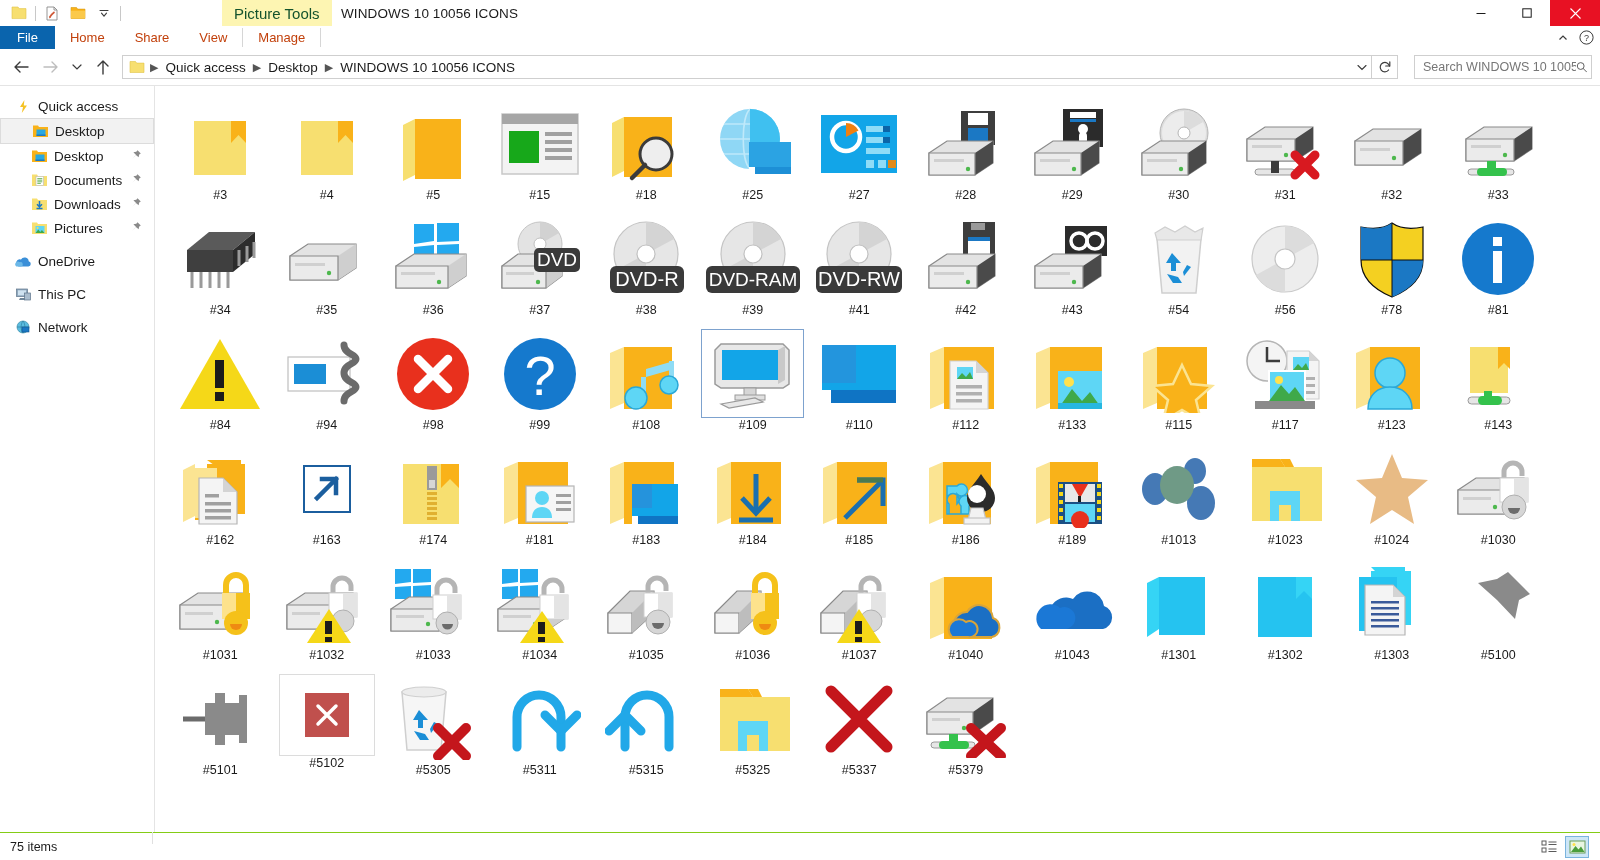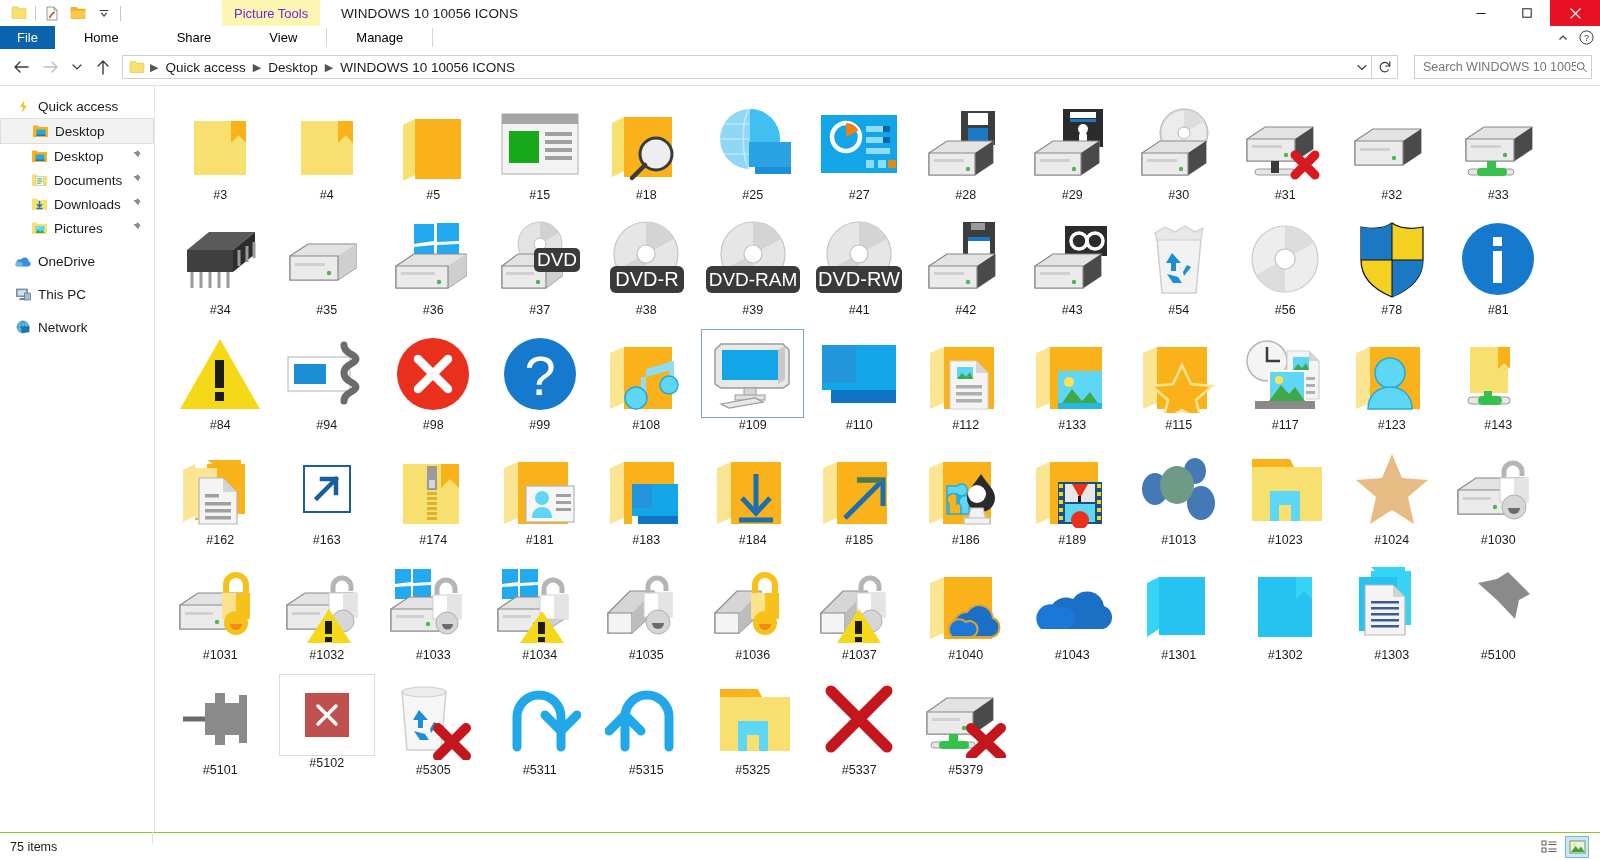--- a/index.html
+++ b/index.html
@@ -12,33 +12,33 @@
   .win{ width:1600px; height:860px; display:flex; flex-direction:column; background:#fff; }
 
   
   .titlebar{ height:26px; background:#fff; display:flex; align-items:center; position:relative; flex:0 0 26px; }
   .qat{ display:flex; align-items:center; gap:0px; padding-left:6px; height:26px; }
   .qat-btn{ width:26px; height:24px; display:flex; align-items:center; justify-content:center; }
   .qat-sep{ width:1px; height:15px; background:#c8c8c8; margin:0 3px; }
   .pt-tab{
     position:absolute; left:222px; top:0; height:26px; background:#fdf5b2;
     display:flex; align-items:center; justify-content:center; padding:0 12px;
-    font-size:13px; color:#6d28d9;
+    font-size:15px; color:#14532d;
   }
   .wtitle{
     position:absolute; left:341px; top:0; height:26px; display:flex; align-items:center;
     font-size:13.5px; color:#1b1b1b; letter-spacing:0.1px;
   }
   .wincontrols{ position:absolute; right:0; top:0; height:26px; display:flex; }
   .wc{ width:46px; height:26px; display:flex; align-items:center; justify-content:center; }
   .wc.close{ width:50px; background:#e81123; }
 
   
   .ribbon{ height:23px; background:#fff; display:flex; align-items:stretch; position:relative; flex:0 0 23px; }
-  .rtab{ display:flex; align-items:center; padding:0 29px; font-size:13px; color:#000000; height:23px; }
+  .rtab{ display:flex; align-items:center; padding:0 15px; font-size:13px; color:#c2410c; height:23px; }
   .rtab.file{ background:#0a64ad; color:#fff; padding:0 17px; font-size:13px; }
   .rtab-sep{ width:1px; background:#d6d6d6; margin:2px 0; }
   .ribbon-right{ position:absolute; right:6px; top:0; height:23px; display:flex; align-items:center; gap:10px; }
 
   
   .addrbar{ height:36px; background:#fff; display:flex; align-items:center; padding:0 8px 0 6px; flex:0 0 36px; }
   .navbtn{ width:30px; height:30px; display:flex; align-items:center; justify-content:center; }
   .navbtn.sm{ width:22px; }
   .crumbbox{
     flex:1; height:24px; border:1px solid #cfcfcf; background:#fff; display:flex;

